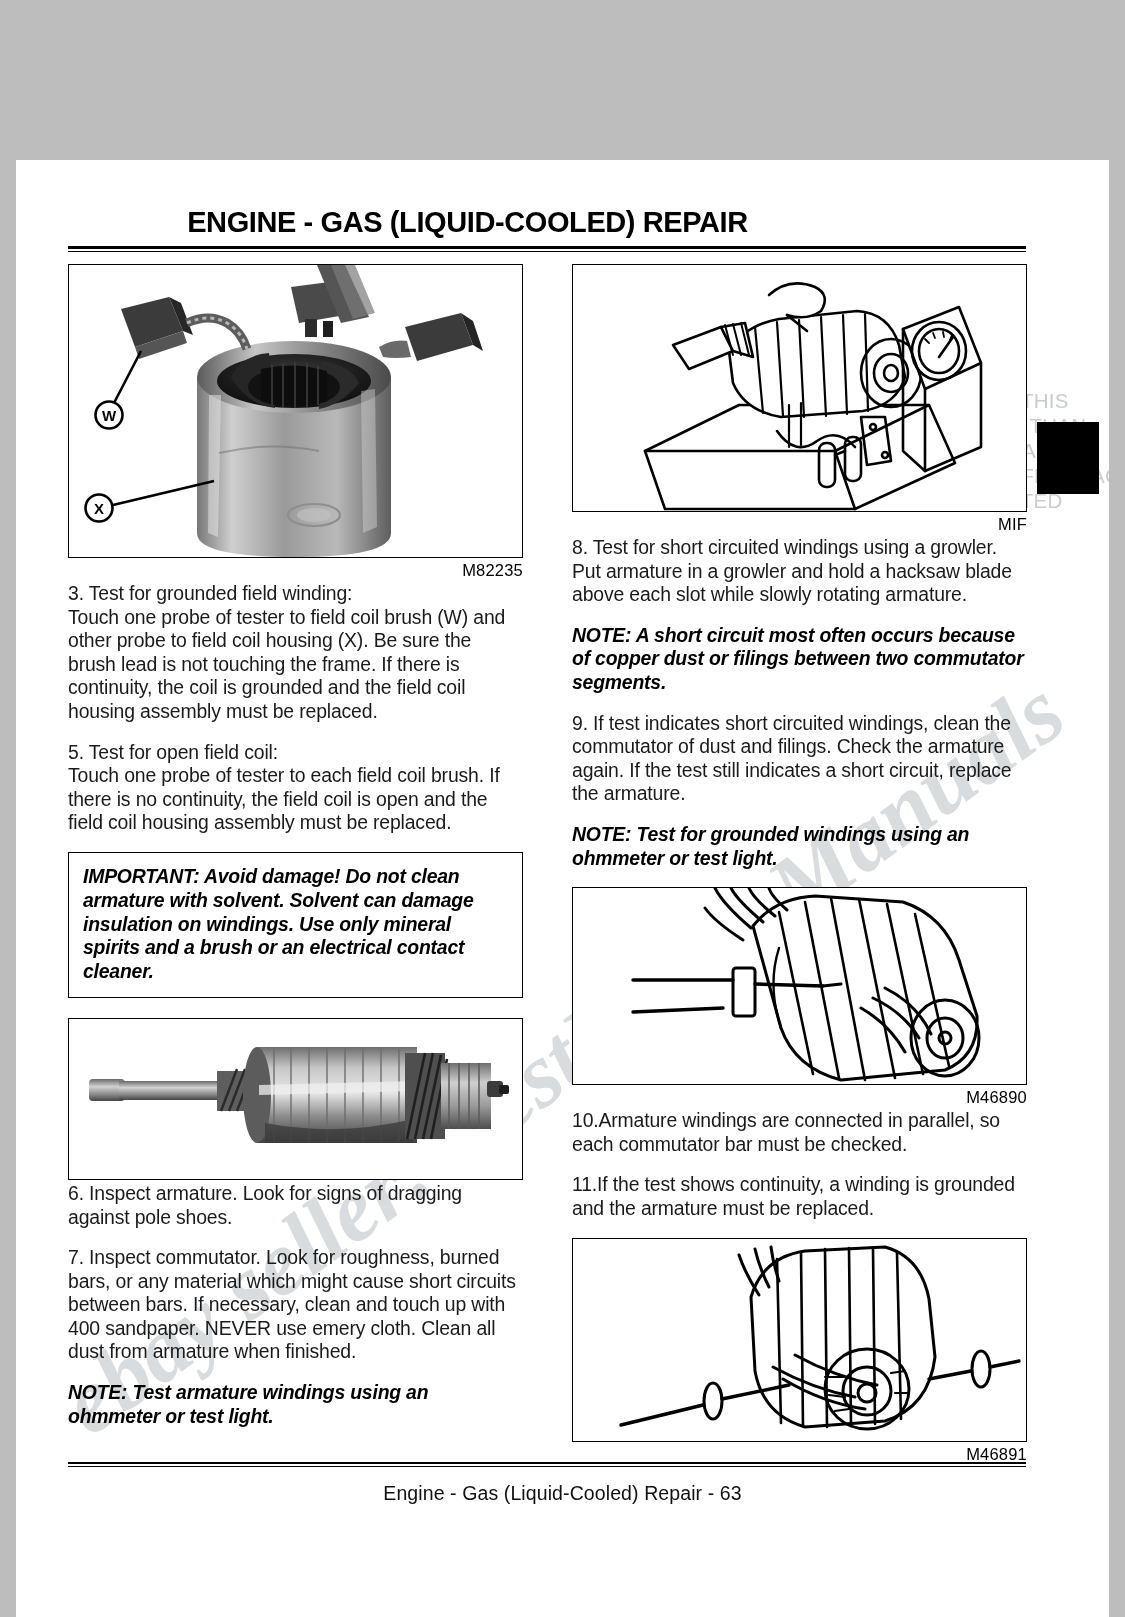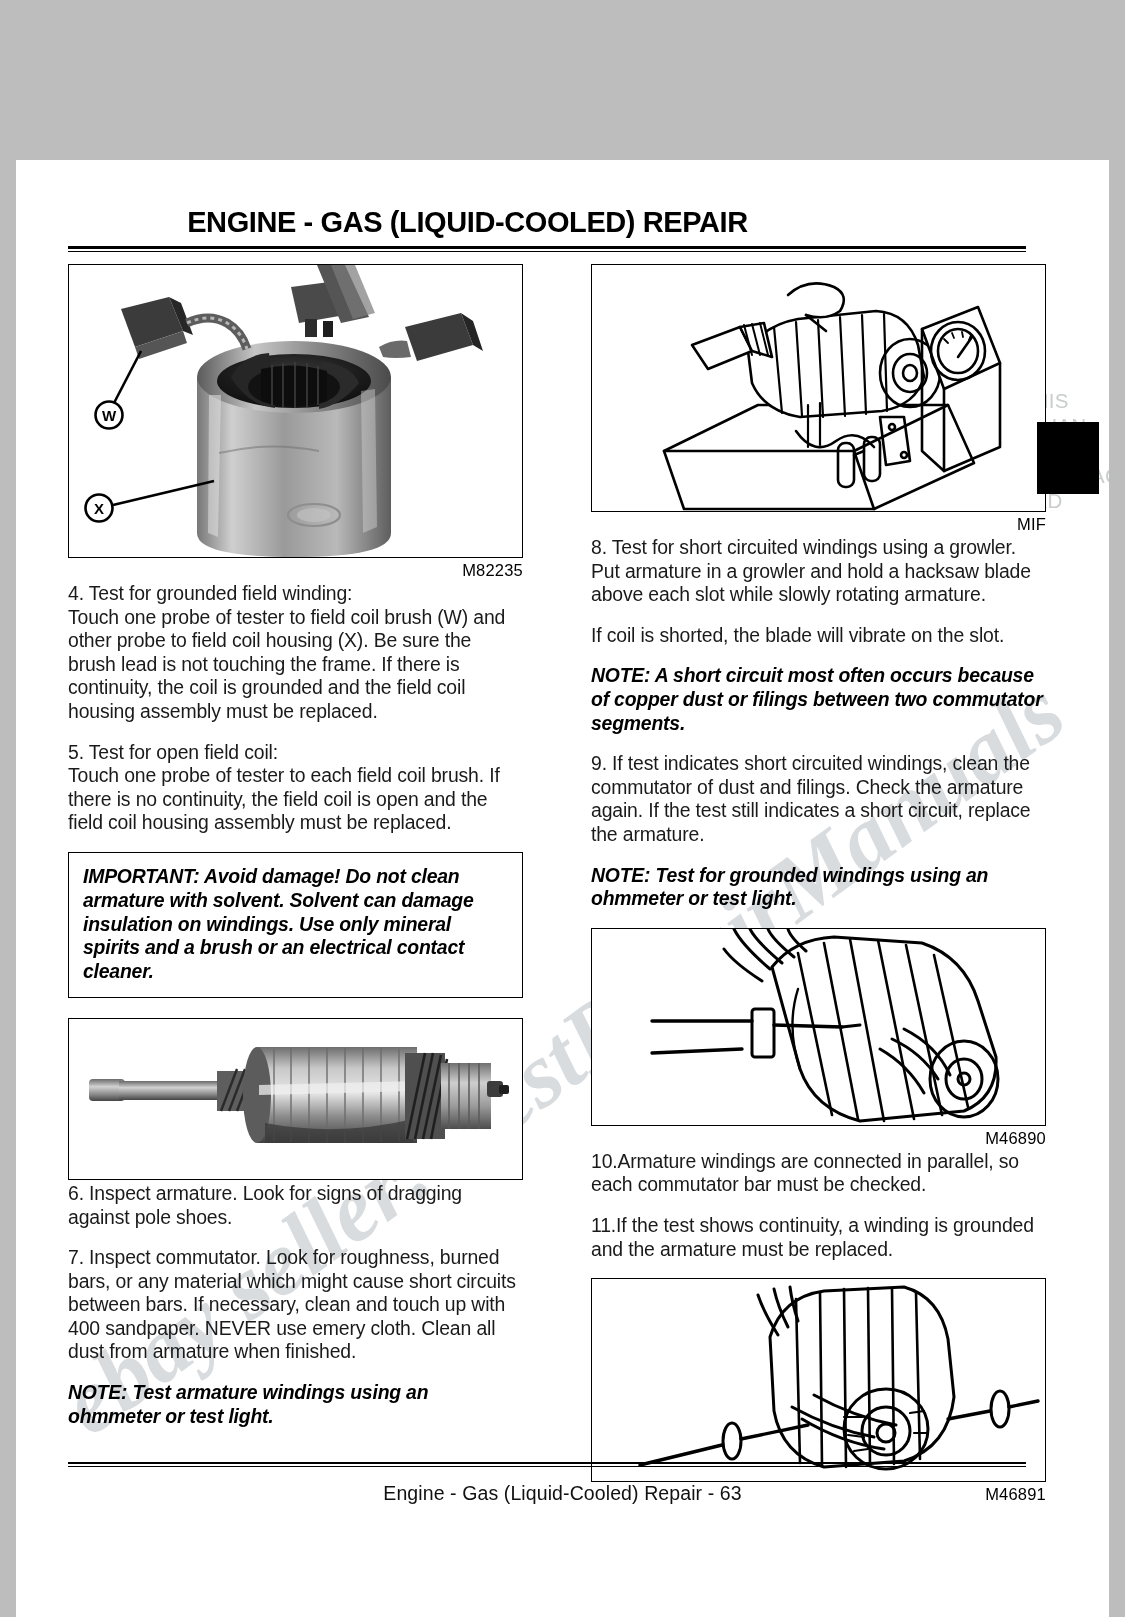--- a/index.html
+++ b/index.html
@@ -97,21 +97,21 @@
   }
 
   
   .col {
     position: absolute;
     top: 104px;
     width: 455px;
     z-index: 6;
   }
   .col-left  { left: 52px; }
-  .col-right { left: 556px; margin-left: 19px; }
+  .col-right { left: 556px; }
 
   
   .figure { margin-bottom: 2px; }
   .fig-frame {
     border: 1.6px solid #000;
     background: #fff;
     position: relative;
     overflow: hidden;
   }
   .fig-cap {
@@ -285,21 +285,21 @@
 
             <line x1="44" y1="240" x2="145" y2="216" stroke="#000" stroke-width="2.6"></line>
             <circle cx="30" cy="243" r="13.5" fill="#fff" stroke="#000" stroke-width="2.6"></circle>
             <text x="30" y="249" font-family="Liberation Sans, sans-serif" font-size="15" font-weight="bold" text-anchor="middle" fill="#000">X</text>
           </svg>
         </div>
       </div>
       <div class="fig-cap">M82235</div>
     </div>
 
-    <p class="body"><span>4.  Test for grounded field winding:</span><br><span>Touch one probe of tester to field coil brush (W) and other probe to field coil housing (X). Be sure the brush lead is not touching the frame. If there is continuity, the coil is grounded and the field coil housing assembly must be replaced.</span></p>
+    <p class="body"><span>3.  Test for grounded field winding:</span><br><span>Touch one probe of tester to field coil brush (W) and other probe to field coil housing (X). Be sure the brush lead is not touching the frame. If there is continuity, the coil is grounded and the field coil housing assembly must be replaced.</span></p>
 
     <p class="body"><span>5.  Test for open field coil:</span><br><span>Touch one probe of tester to each field coil brush. If there is no continuity, the field coil is open and the field coil housing assembly must be replaced.</span></p>
 
     <div class="important-box">IMPORTANT: Avoid damage! Do not clean armature with solvent. Solvent can damage insulation on windings. Use only mineral spirits and a brush or an electrical contact cleaner.</div>
 
     <div class="figure">
       <div class="fig-frame">
         <svg width="451" height="160" viewBox="0 0 451 160">
           <defs>
             <linearGradient id="corev" x1="0" y1="0" x2="0" y2="1">
@@ -439,21 +439,20 @@
             <path d="M288 152 L312 152 L318 196 L294 200 Z"></path>
             <circle cx="300" cy="162" r="3"></circle>
             <circle cx="312" cy="190" r="3"></circle>
           </g>
         </svg>
       </div>
       <div class="fig-cap">MIF</div>
     </div>
 
     <p class="body">8.  Test for short circuited windings using a growler. Put armature in a growler and hold a hacksaw blade above each slot while slowly rotating armature.</p>
-    <p class="body">If coil is shorted, the blade will vibrate on the slot.</p>
     <p class="note">NOTE: A short circuit most often occurs because of copper dust or filings between two commutator segments.</p>
     <p class="body">9.  If test indicates short circuited windings, clean the commutator of dust and filings. Check the armature again. If the test still indicates a short circuit, replace the armature.</p>
     <p class="note">NOTE: Test for grounded windings using an ohmmeter or test light.</p>
 
     <div class="figure">
       <div class="fig-frame">
         <svg width="451" height="196" viewBox="0 0 451 196">
           <rect x="0" y="0" width="451" height="196" fill="#fff"></rect>
           <g fill="none" stroke="#000" stroke-width="3" stroke-linejoin="round" stroke-linecap="round">
 

